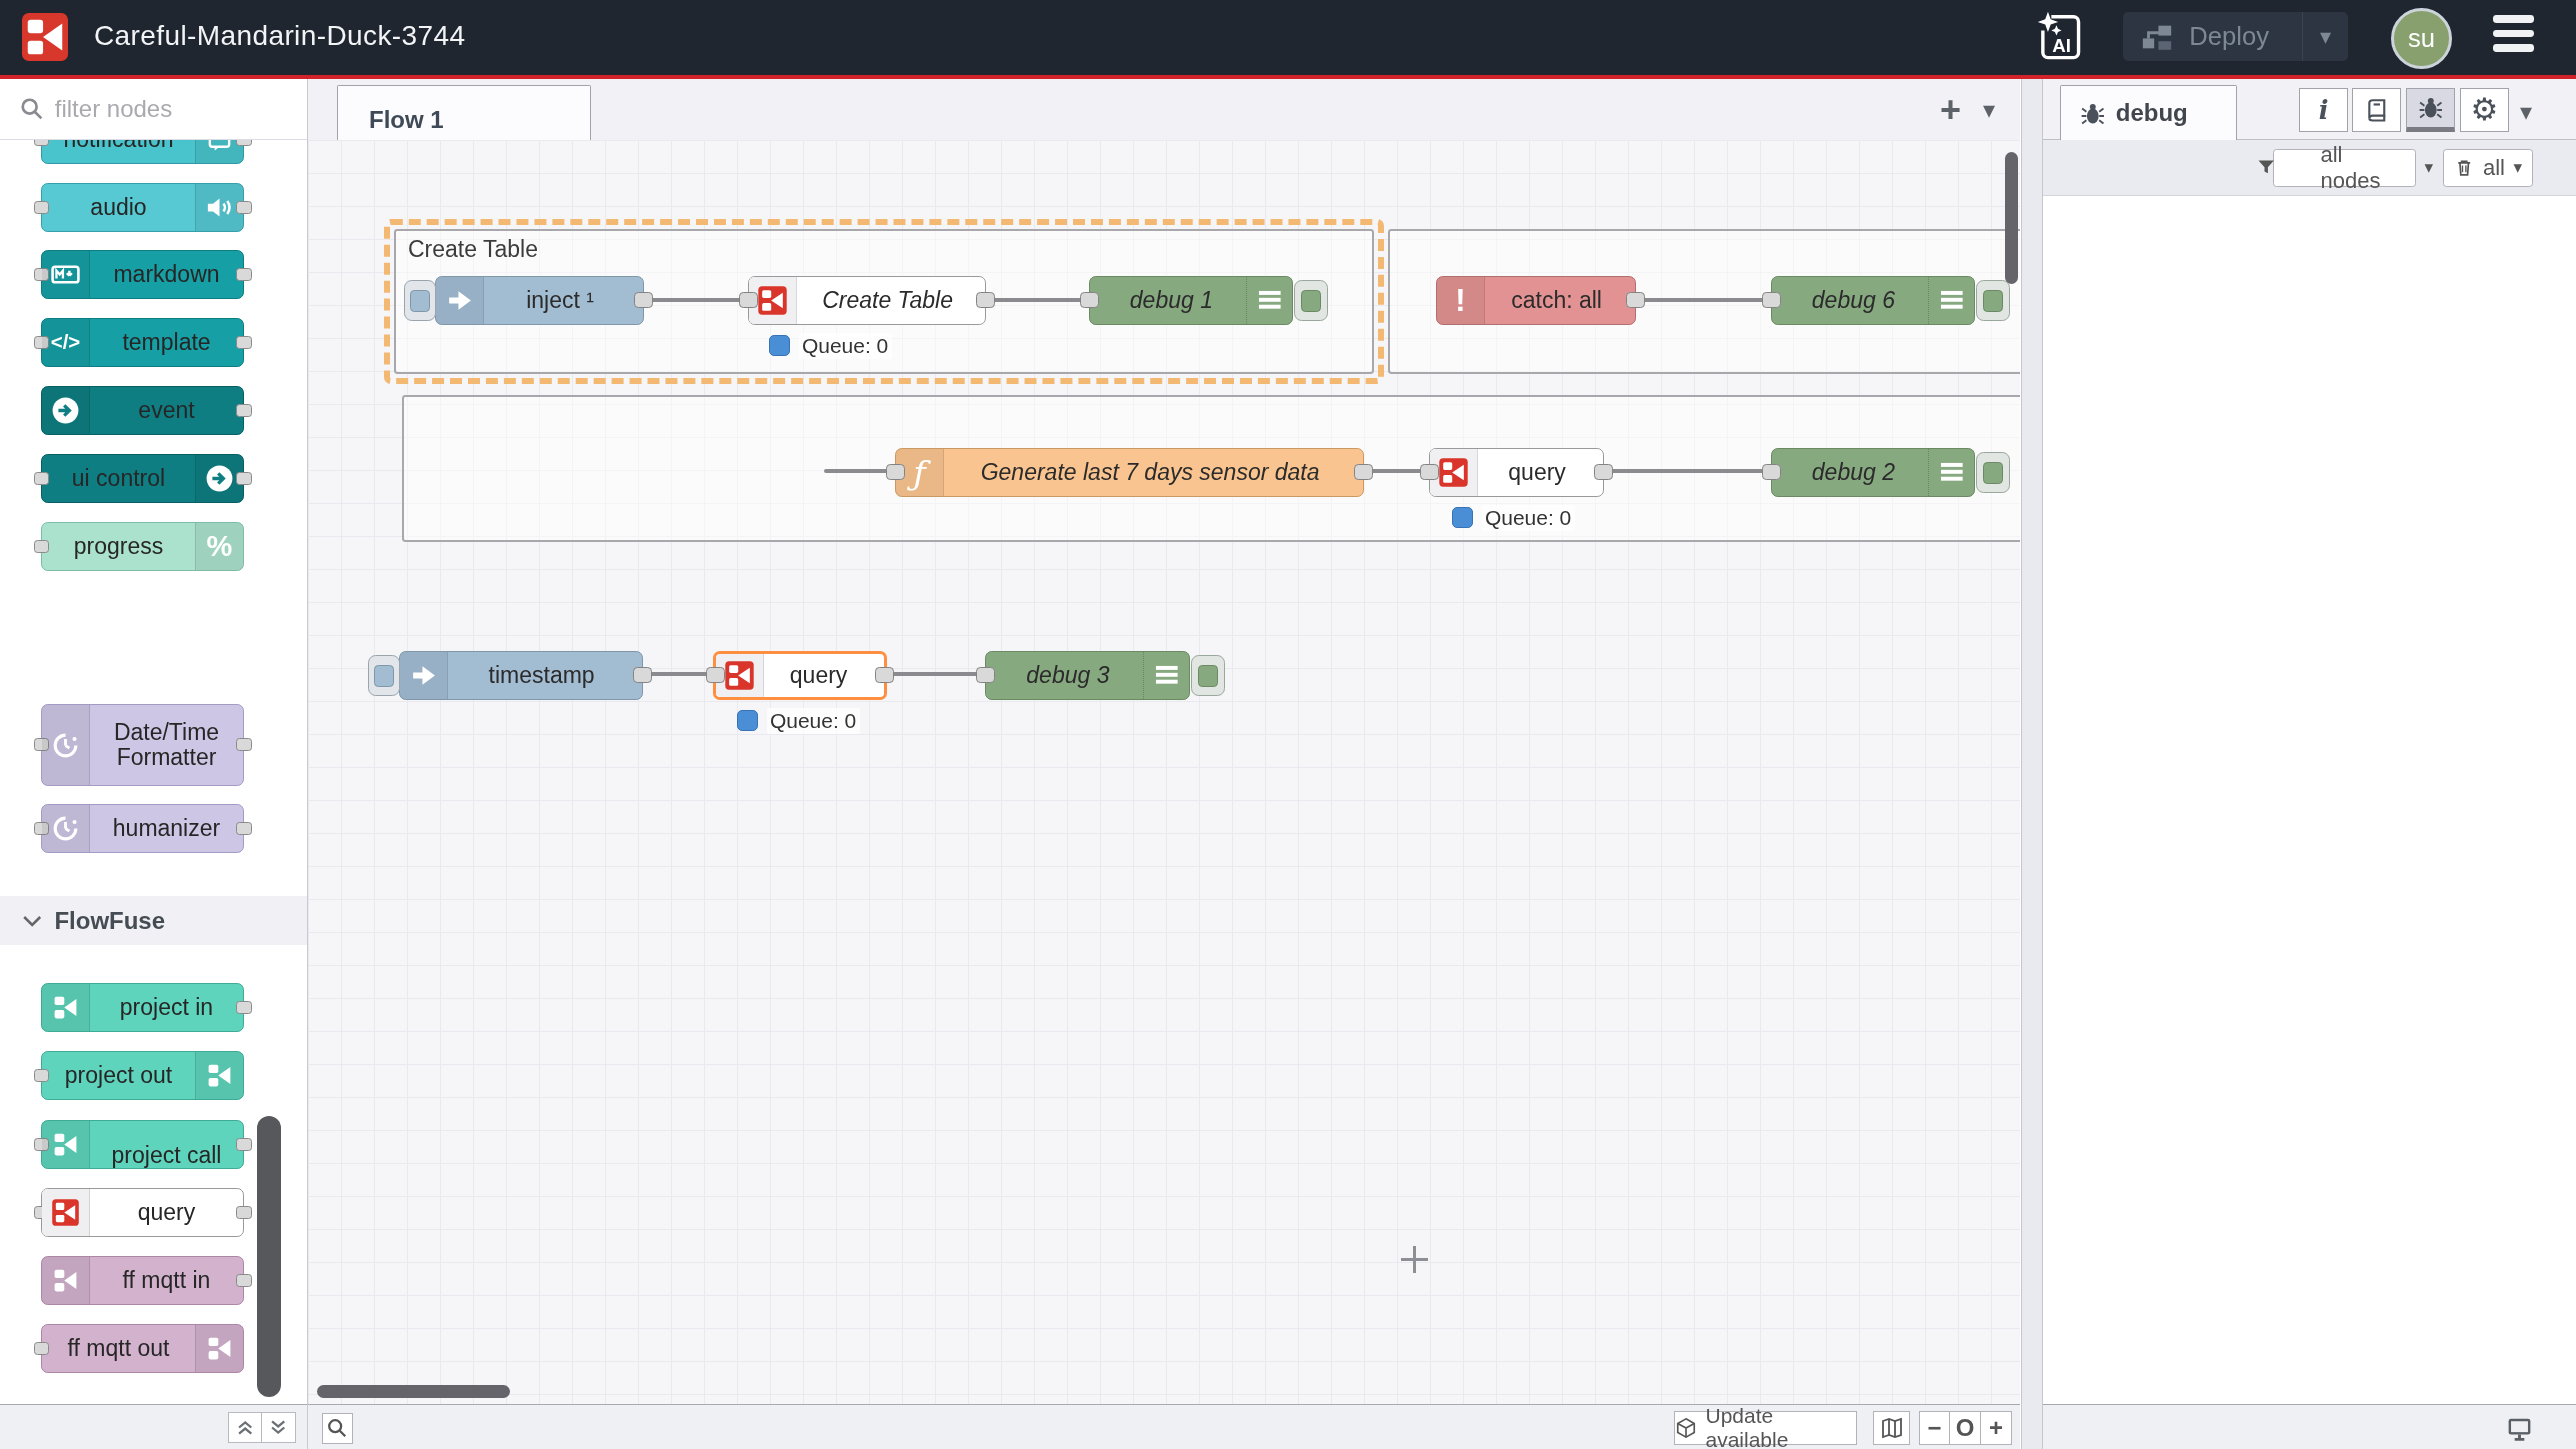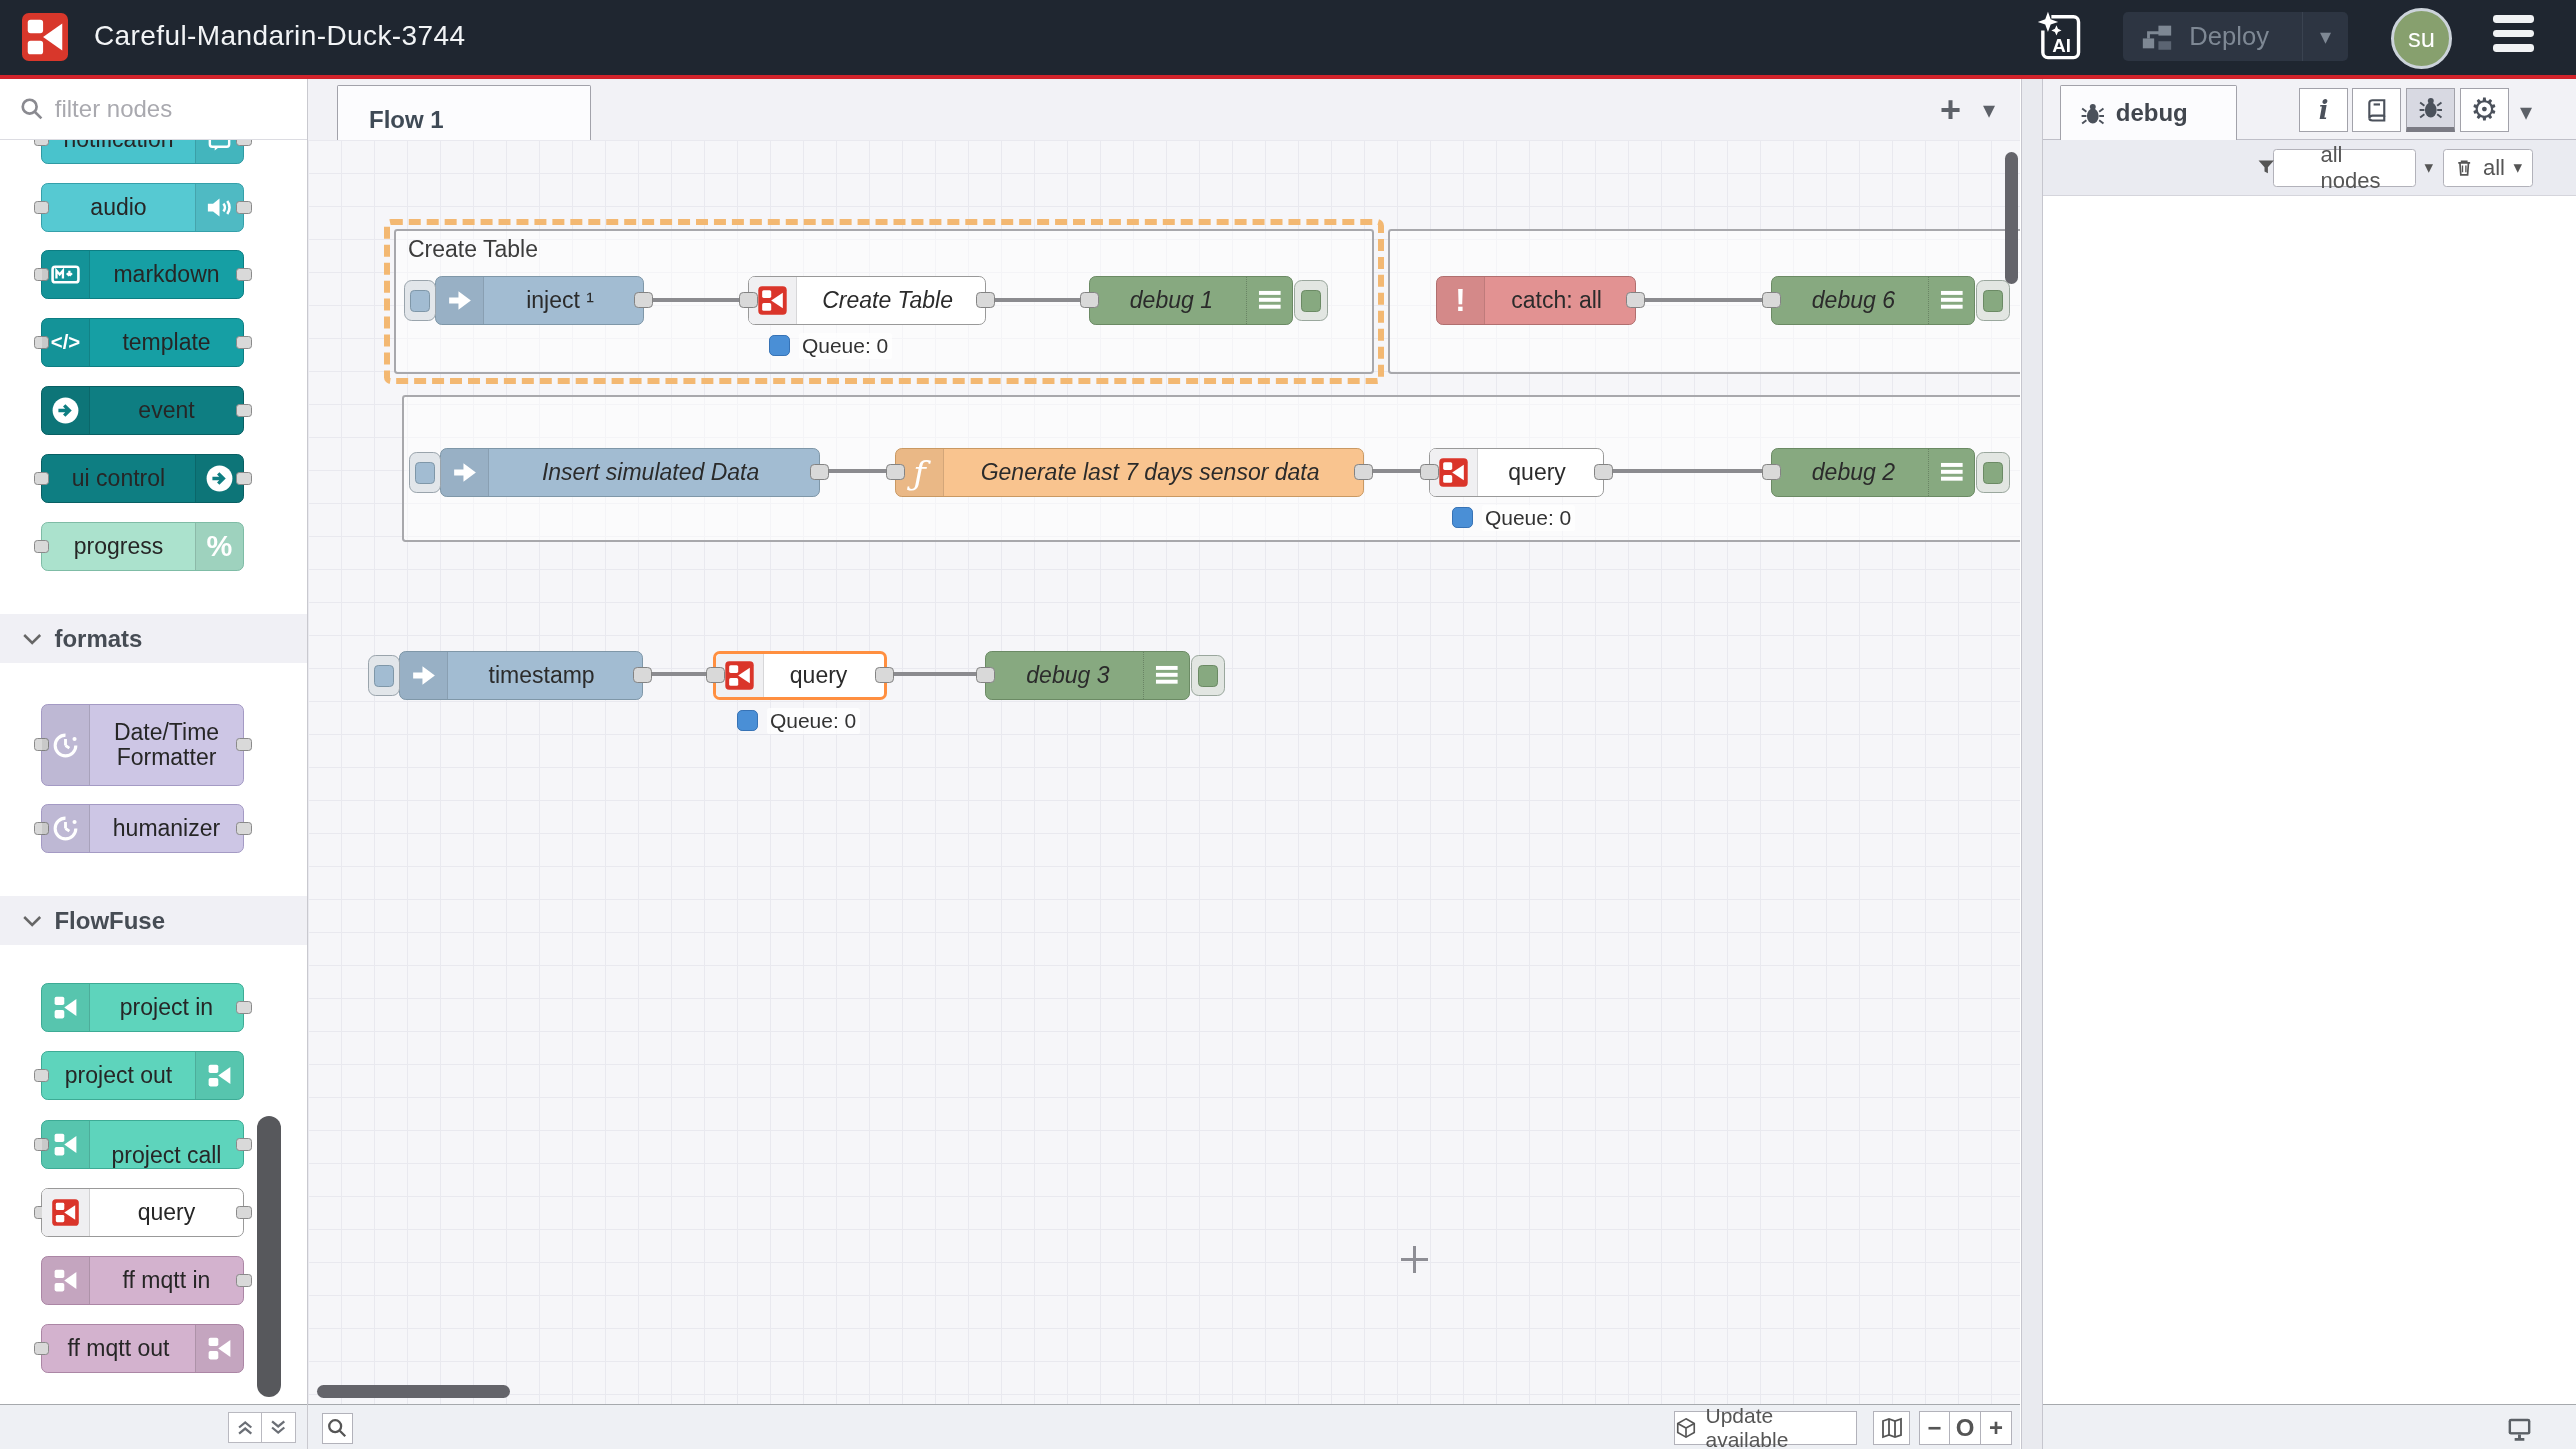--- a/index.html
+++ b/index.html
@@ -233,28 +233,20 @@
           </span>
           <span class="pport out"></span>
         </div>
 
         <div class="pal-item pad-r" style="top:382px; background:#abe2cd; border-color:#7fbca6;">
           <span class="pport in"></span>
           <span class="plabel">progress</span>
           <span class="pic right" style="color:#fff; font-size:29px; font-weight:bold;">%</span>
         </div>
 
-        <div class="pal-header" style="top:474px;">
-          <span class="chev">
-            <svg viewBox="0 0 20 12" width="20.4" height="12">
-                <path d="M2 2 l8 8 8-8" stroke="#666" stroke-width="2.5" fill="none"></path>
-              </svg>
-          </span>
-          <span>formats</span>
-        </div>
 
         <div class="pal-item two-line pad-l" style="top:564px; background:#cdc6e5; border-color:#a49ac4;">
           <span class="pport in"></span>
           <span class="pic left">
             <svg viewBox="0 0 24 24" width="31" height="31">
                 <path d="M12 4 a8 8 0 1 0 8 8" stroke="#fff" stroke-width="2.4" fill="none"></path>
                 <circle cx="19" cy="7" r="1.6" fill="#fff"></circle>
                 <path d="M12 12 L12 7 M12 12 l3 2" stroke="#fff" stroke-width="2.2"></path>
               </svg>
           </span>
@@ -467,32 +459,20 @@
                 <rect x="2" y="3" width="22" height="4" fill="#fff"></rect>
                 <rect x="2" y="10" width="22" height="4" fill="#fff"></rect>
                 <rect x="2" y="17" width="22" height="4" fill="#fff"></rect>
               </svg>
           </span>
           <span class="dbg-btn">
               <i></i>
             </span>
         </div>
 
-        <div class="node" style="left:132px; top:308px; width:380px; background:#a2bcd2; border-color:#7f97a8;">
-          <span class="inj-btn">
-              <i></i>
-            </span>
-          <span class="nicon left">
-            <svg viewBox="0 0 28 28" width="29" height="29">
-                <path d="M4 11 h9 v-6 l12 9 -12 9 v-6 h-9 z" fill="#fff"></path>
-              </svg>
-          </span>
-          <span class="nlabel it" style="padding-left:48px;">Insert simulated Data</span>
-          <span class="port out"></span>
-        </div>
 
         <div class="node" style="left:587px; top:308px; width:469px; background:#f9c48f; border-color:#c99963;">
           <span class="port in"></span>
           <span class="nicon left" style="color:#fff; font-size:34px; font-family:'DejaVu Serif',serif; font-style:italic;">ƒ</span>
           <span class="nlabel it" style="padding-left:48px;">Generate last 7 days sensor data</span>
           <span class="port out"></span>
         </div>
 
         <div class="node white-node" style="left:1121px; top:308px; width:175px;">
           <span class="port in"></span>

